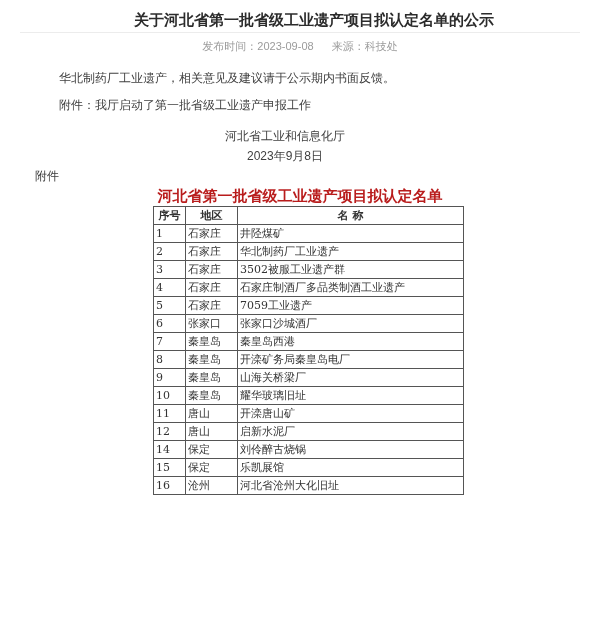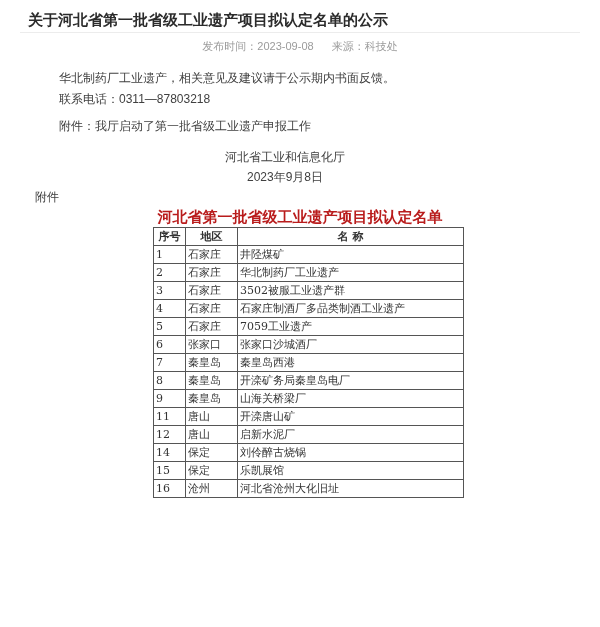--- a/index.html
+++ b/index.html
@@ -4,21 +4,21 @@
 <style>
   html,body { margin:0; padding:0; }
   body {
     width:600px; height:627px; overflow:hidden;
     background:#ffffff;
     font-family:"Liberation Sans", sans-serif;
     color:#404040;
   }
   .doc-title {
     padding-top:10px;
-    text-align:left;
+    text-align:center;
     font-size:15px; line-height:20px;
     font-weight:bold;
     color:#2b2b2b;
     padding-left:28px;
   }
   .divider {
     margin:2px 20px 0 20px;
     border-bottom:1px solid #ececec;
     height:0;
   }
@@ -81,21 +81,20 @@
 <div class="doc-title">关于河北省第一批省级工业遗产项目拟认定名单的公示</div>
 
 <div class="divider"></div>
 
 <div class="meta">
   <span>发布时间：</span><span>2023-09-08</span><span class="meta-gap"></span><span>来源：</span><span>科技处</span>
 </div>
 
 <div class="content">
   <p>华北制药厂工业遗产，相关意见及建议请于公示期内书面反馈。</p>
-  <p>联系电话：0311—87803218</p>
   <p class="gap-top">附件：我厅启动了第一批省级工业遗产申报工作</p>
 </div>
 
 <div class="signature">
   <div>河北省工业和信息化厅</div>
   <div>2023年9月8日</div>
 </div>
 
 <div class="attachment-label">附件</div>
 
@@ -154,20 +153,25 @@
         <td>8</td>
         <td>秦皇岛</td>
         <td>开滦矿务局秦皇岛电厂</td>
       </tr>
       <tr>
         <td>9</td>
         <td>秦皇岛</td>
         <td>山海关桥梁厂</td>
       </tr>
       <tr>
+        <td>10</td>
+        <td>秦皇岛</td>
+        <td>耀华玻璃旧址</td>
+      </tr>
+      <tr>
         <td>11</td>
         <td>唐山</td>
         <td>开滦唐山矿</td>
       </tr>
       <tr>
         <td>12</td>
         <td>唐山</td>
         <td>启新水泥厂</td>
       </tr>
       <tr>

